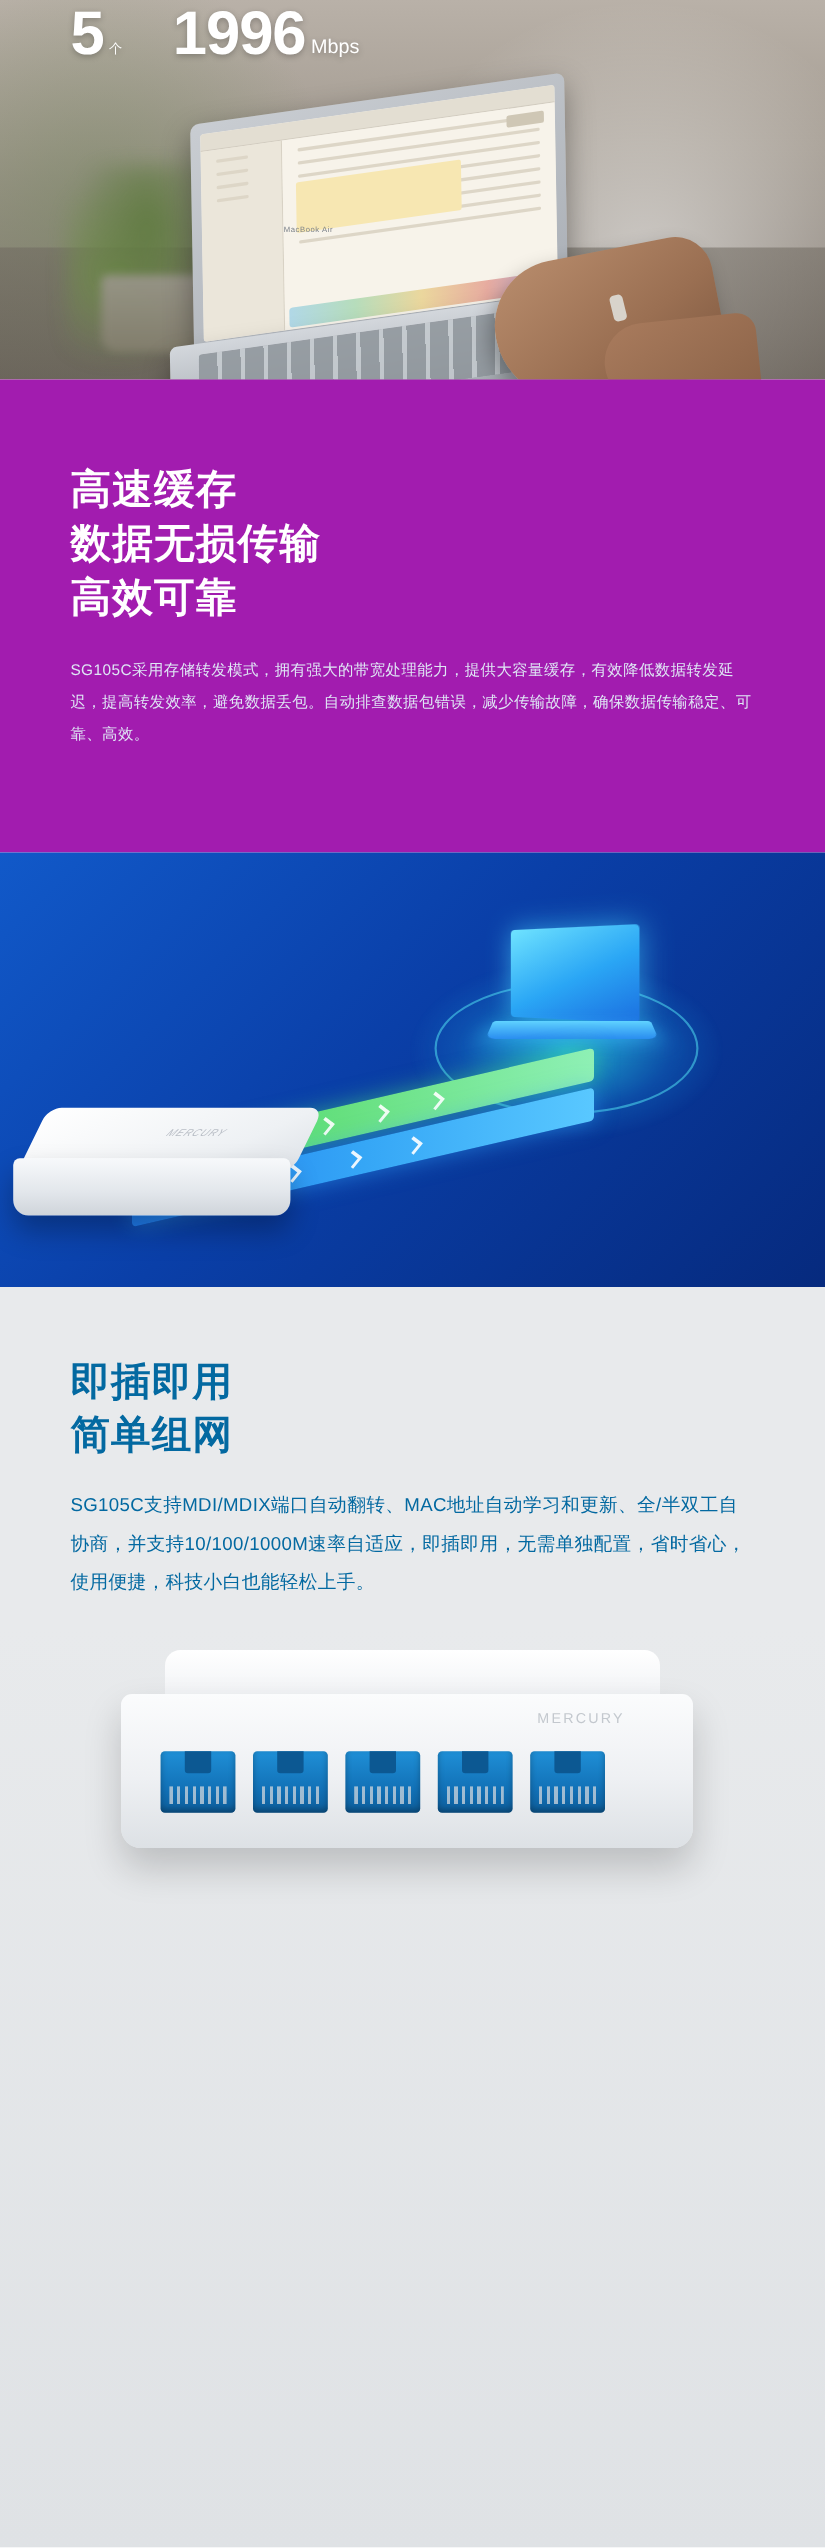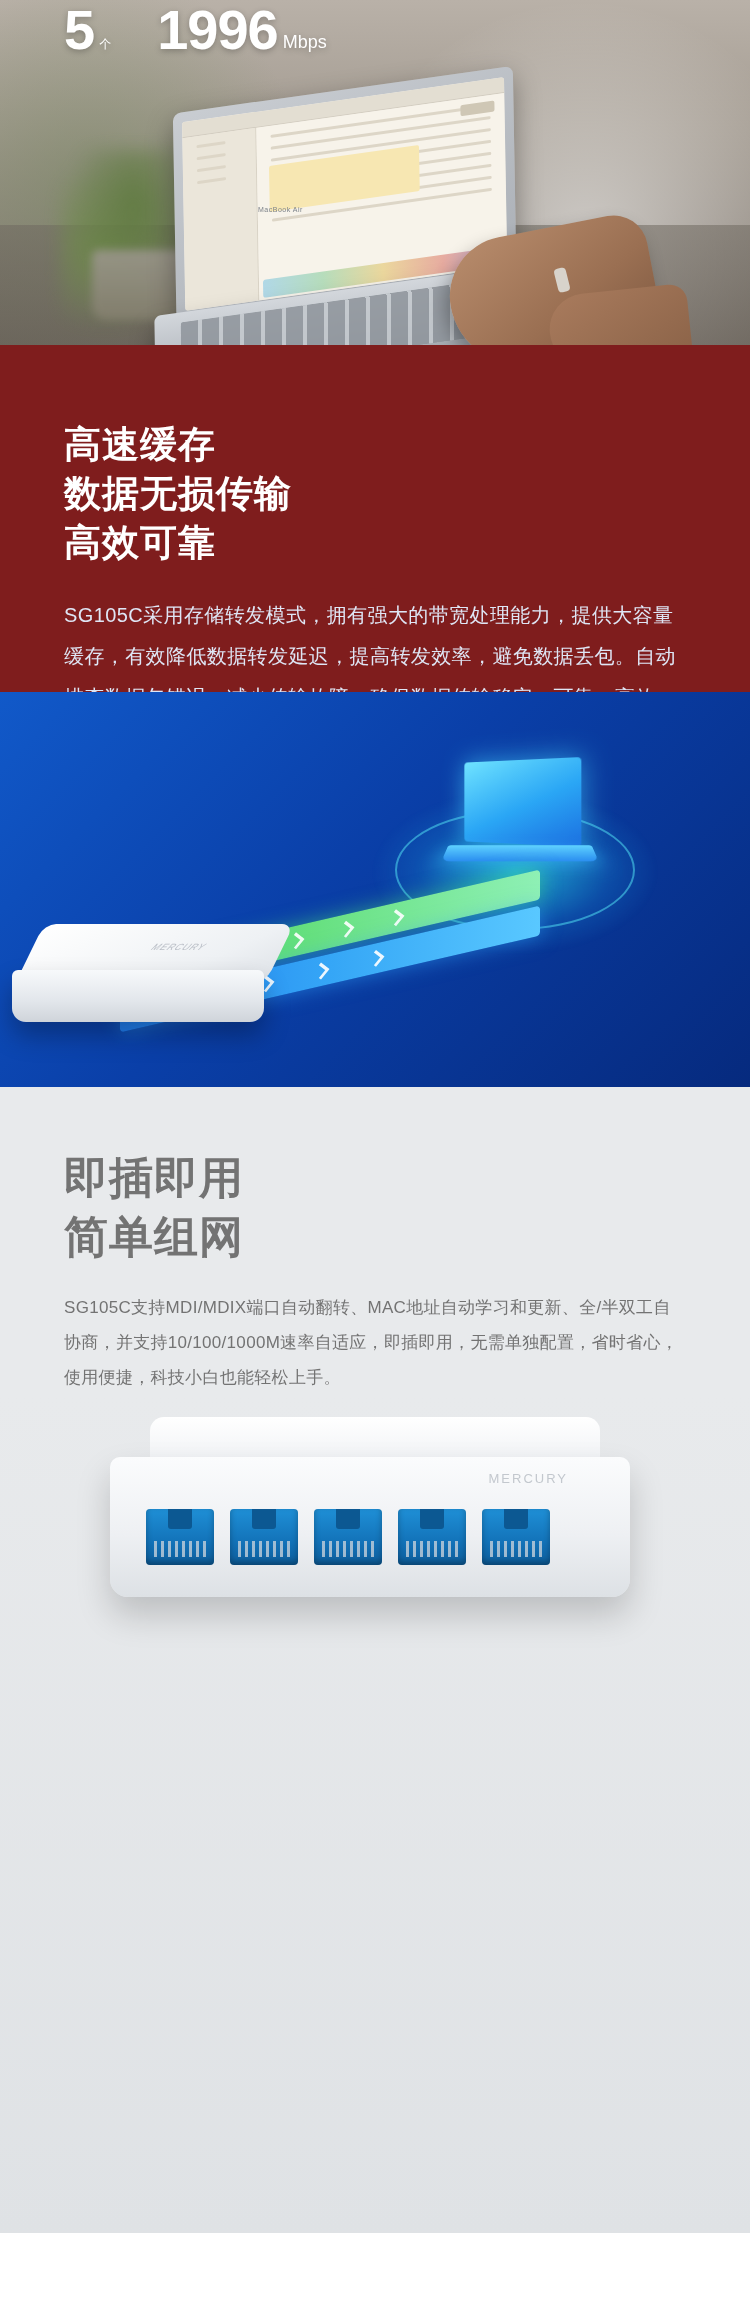--- a/index.html
+++ b/index.html
@@ -200,34 +200,34 @@
     font-weight: 400;
     margin-left: 5px;
     padding-bottom: 5px;
   }
   .stat-unit.sm { font-size: 12px; }
 
   
   .sec-blue {
     position: relative;
     width: 750px;
-    height: 347px;
-    background: #7f1d1d;
+    height: 430px;
+    background: #a21caf;
     padding: 76px 64px 0 64px;
     color: #ffffff;
   }
   .blue-title {
     font-size: 37px;
     font-weight: 700;
     line-height: 1.32;
     letter-spacing: 1px;
   }
   .blue-body {
     margin-top: 28px;
-    font-size: 20px;
+    font-size: 14px;
     line-height: 2.05;
     color: #dfe6f5;
     letter-spacing: .4px;
     max-width: 630px;
   }
 
   
   .sec-product {
     position: relative;
     width: 750px;
@@ -330,31 +330,31 @@
   
   .sec-gray {
     position: relative;
     width: 750px;
     height: 310px;
     background: #e8eaec;
     padding: 62px 64px 0 64px;
     color: #1b1b1b;
   }
   .gray-title {
-    font-size: 44px;
+    font-size: 36px;
     font-weight: 700;
     line-height: 1.34;
-    color: #737373;
+    color: #0369a1;
     letter-spacing: 1px;
   }
   .gray-body {
     margin-top: 24px;
     font-size: 17px;
     line-height: 2.05;
-    color: #737373;
+    color: #0369a1;
     letter-spacing: .3px;
     max-width: 640px;
   }
 
   
   .sec-bottom {
     position: relative;
     width: 750px;
     height: 836px;
     background: linear-gradient(180deg,#e8eaec 0%, #dfe2e5 100%);

